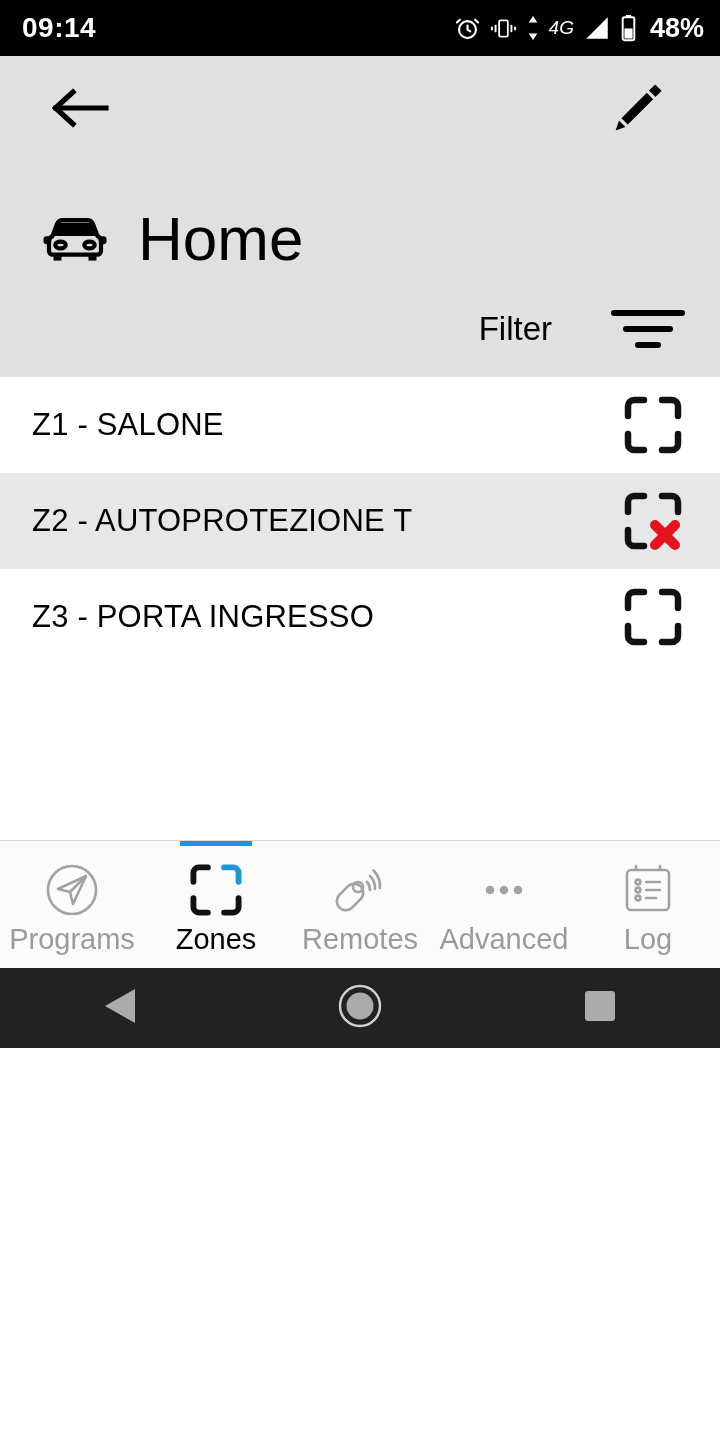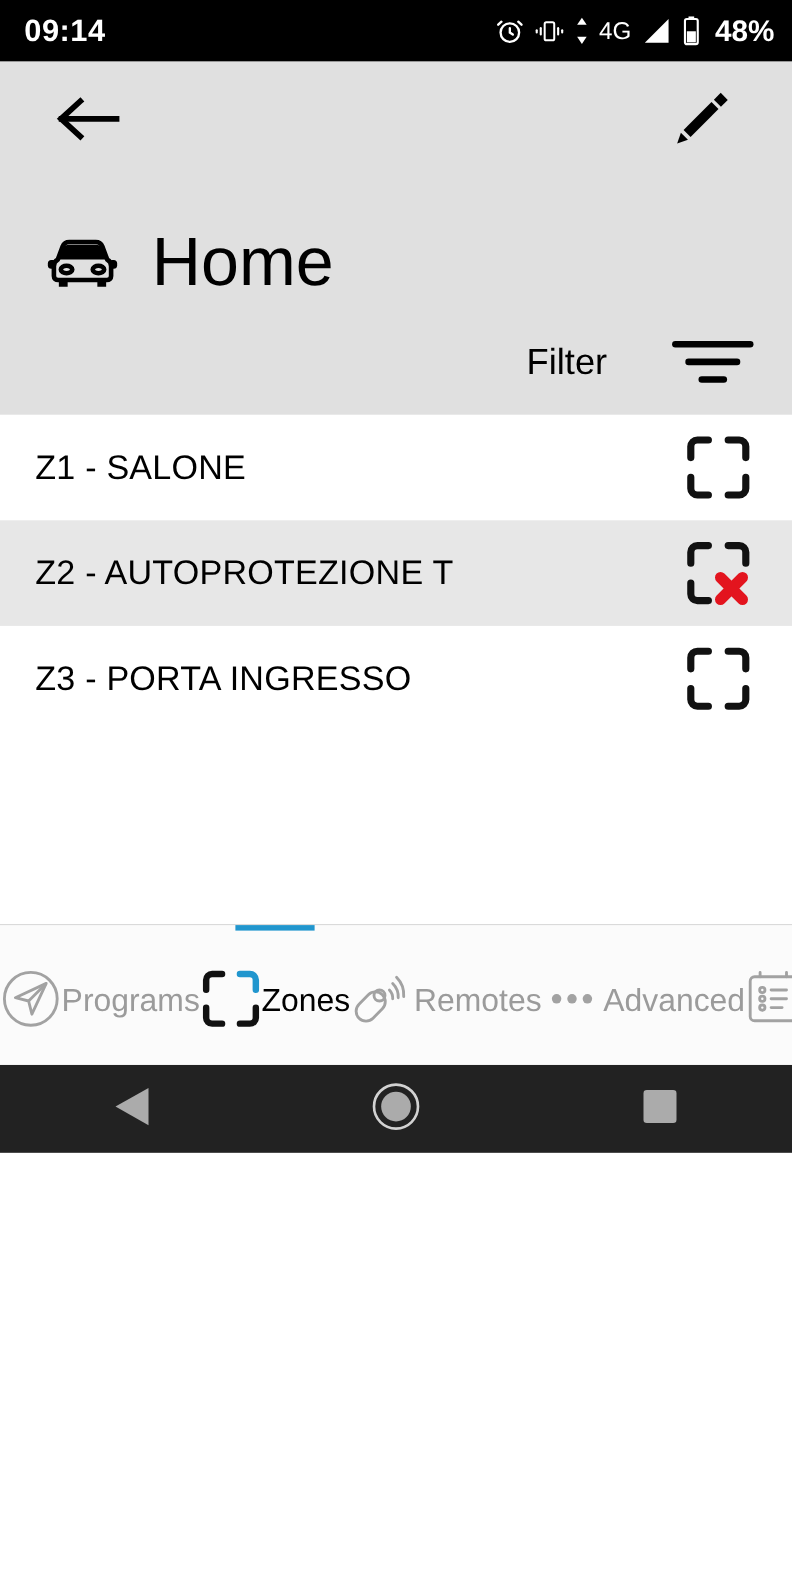--- a/index.html
+++ b/index.html
@@ -12,21 +12,21 @@
   .phone { position:relative; width:720px; height:1048px; display:flex; flex-direction:column; }
 
   
   .statusbar {
     height:56px; background:#000000; color:#ffffff;
     display:flex; align-items:center; padding:0 16px 0 22px; flex:0 0 56px;
   }
   .status-time { font-size:28px; font-weight:bold; letter-spacing:.5px; line-height:1; }
   .status-right { margin-left:auto; display:flex; align-items:center; gap:9px; }
   .status-right svg { display:block; }
-  .status-net { font-size:22px; font-weight:500; letter-spacing:0; }
+  .status-net { font-size:19px; font-weight:500; letter-spacing:0;font-style:italic; }
   .status-batt { font-size:27px; font-weight:bold; margin-left:4px; }
 
   
   .header { background:#e0e0e0; flex:0 0 321px; position:relative; }
   .hdr-icons { height:100px; position:relative; }
   .back-btn {
     position:absolute; left:48px; top:20px; width:64px; height:64px;
     display:flex; align-items:center; justify-content:center; cursor:pointer;
   }
   .edit-btn {
@@ -60,21 +60,21 @@
   .zone-status svg { display:block; }
 
   .spacer { flex:1 1 auto; background:#ffffff; }
 
   
   .tabbar {
     flex:0 0 128px; background:#fbfbfb; border-top:1px solid #dadada;
     display:flex; position:relative;
   }
   .tab {
-    flex:1 1 0; display:flex; 
+    flex:1 1 0; display:flex; flex-direction:column;
     align-items:center; justify-content:center; position:relative;
     cursor:pointer; padding-top:6px;
   }
   .tab .tab-indicator {
     position:absolute; top:0; left:50%; transform:translateX(-50%);
     width:72px; height:5px; background:#2196ce; border-radius:0;
   }
   .tab-icon { height:58px; display:flex; align-items:center; justify-content:center; }
   .tab-label { font-size:29px; color:#9b9b9b; margin-top:6px; line-height:1; }
   .tab.active .tab-label { color:#000000; }

